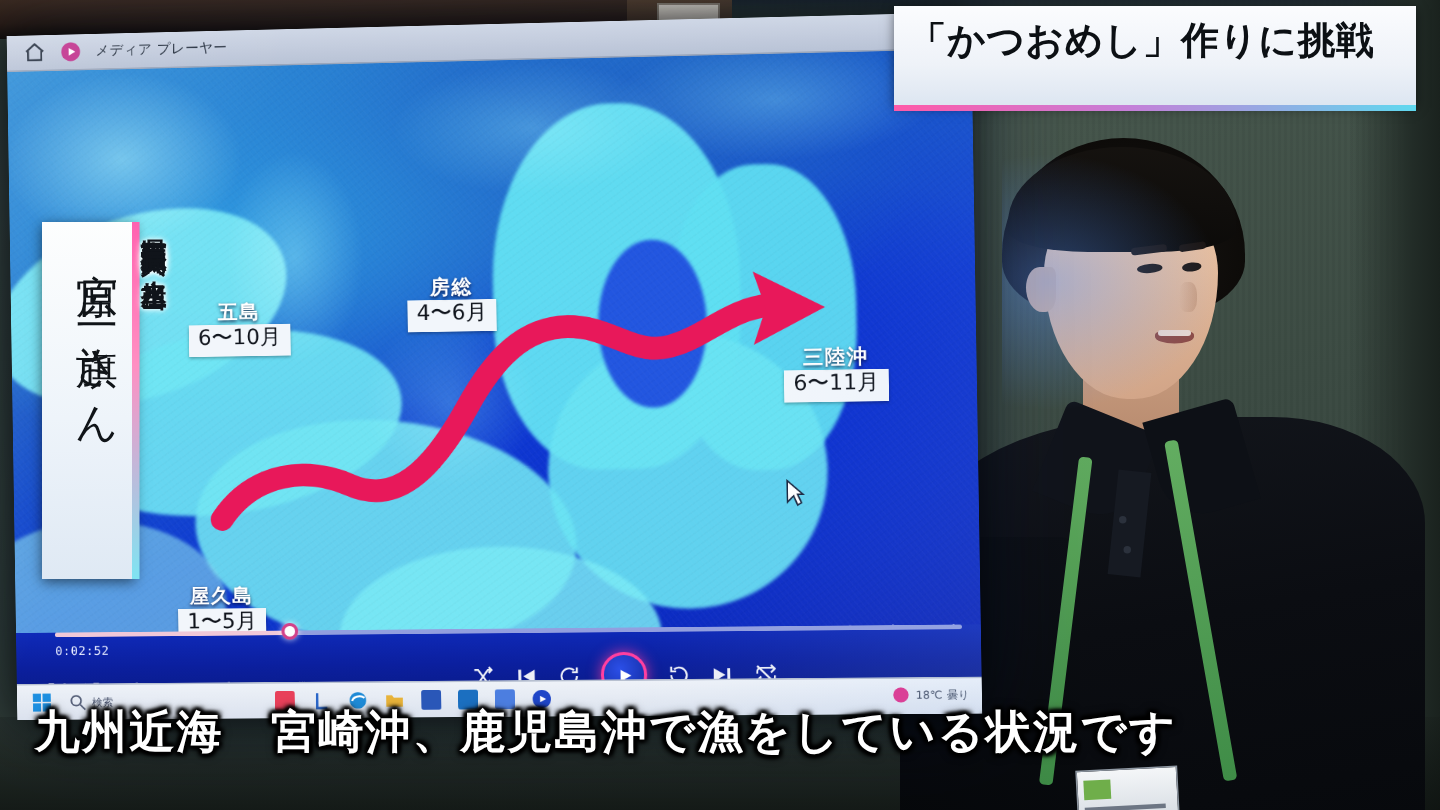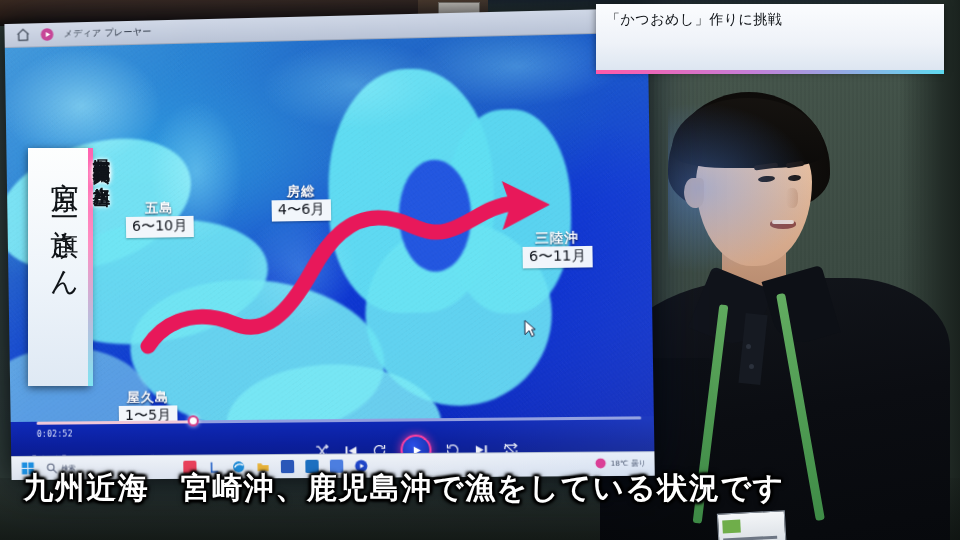--- a/index.html
+++ b/index.html
@@ -249,21 +249,21 @@
     background: linear-gradient(180deg,#fbfcfe 0%, #eef2f8 60%, #dde6f1 100%);
     box-shadow: 0 2px 7px rgba(0,0,0,.5);
     padding: 5px 12px 0 10px;
   }
   .headline-underline {
     position:absolute; left: 596px; top: 70px; width: 348px; height: 4px;
     background: linear-gradient(90deg,#ff5aa8 0%, #c57fd8 45%, #5fd9ef 100%);
   }
   .hl-1, .hl-2 {
     font-family:"DejaVu Sans", sans-serif;
-    color:#0c1014; font-size:14px; font-weight:400; letter-spacing:.5px;
+    color:#0c1014; font-size:25px; font-weight:700; letter-spacing:.5px;
     line-height:1.45; white-space:nowrap;
   }
   .hl-2 { padding-left: 26px; }
 
   
   .person { position:absolute; left:610px; top:92px; width:370px; height:448px; }
   .p-hair {
     position:absolute; left:58px; top:0; width:162px; height:122px;
     background: radial-gradient(ellipse at 50% 62%, #1a1714 0%, #0d0b09 72%, #070605 100%);
     border-radius: 52% 52% 44% 44% / 66% 66% 34% 34%;

